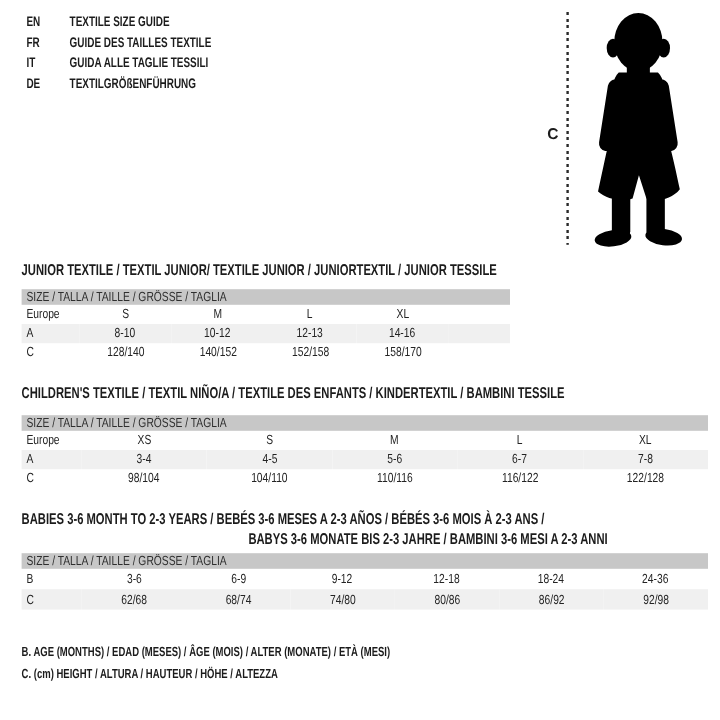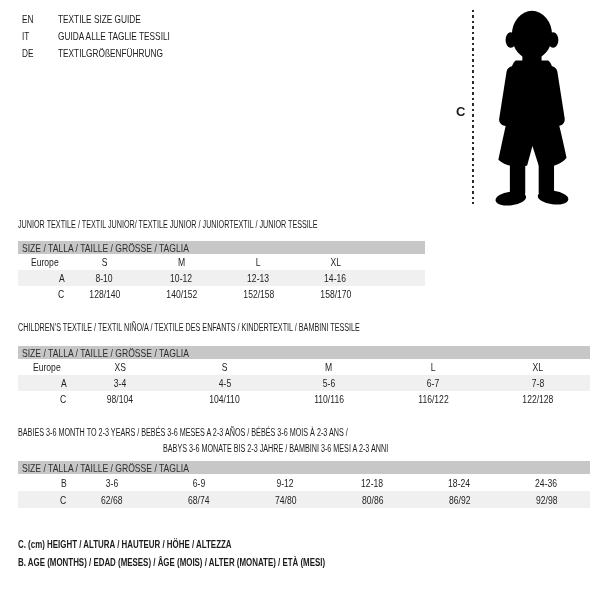--- a/index.html
+++ b/index.html
@@ -9,42 +9,42 @@
     font-family:"Liberation Sans", sans-serif;
   }
   .abs { position:absolute; }
 
   
   .condl { display:inline-block; transform:scaleX(0.72); transform-origin:0 50%; white-space:nowrap; }
   .condm { display:inline-block; transform:scaleX(0.78); transform-origin:0 50%; white-space:nowrap; }
   .condc { display:inline-block; transform:scaleX(0.78); transform-origin:50% 50%; white-space:nowrap; }
 
   
-  #langs { left:22px; top:11px; font-weight:normal; font-size:11.5px; line-height:17px; }
+  #langs { left:22px; top:11px; font-weight:bold; font-size:11.5px; line-height:17px; }
   .lang-row { display:flex; }
   .lang-code { width:36px; flex:0 0 36px; }
 
   
   #dotline {
     left:472px; top:10px; width:2px; height:194px;
     background:repeating-linear-gradient(to bottom, #2a2a2a 0 2.5px, transparent 2.5px 5.5px);
   }
   #clabel { left:456px; top:104px; font-weight:bold; font-size:13px; }
   #baby { left:483px; top:6px; }
 
   
-  .sec-title { position:absolute; left:18px; font-weight:normal; font-size:10px; line-height:16px; }
+  .sec-title { position:absolute; left:18px; font-weight:bold; font-size:13px; line-height:16px; }
   #title1 { top:217px; }
   #title2 { top:320px; }
   #title3 { top:425px;text-align:right; }
 
   
   table.size { position:absolute; border-collapse:collapse; table-layout:fixed; font-size:11px; color:#232323; }
   table.size td { padding:0; height:16px; vertical-align:middle; }
-  table.size td.lbl { text-align:right; padding-left:4px; }
+  table.size td.lbl { text-align:left; padding-left:4px; }
   table.size td.val { text-align:center; }
   table.size td.bar {
     background:#c7c7c7; height:13px; padding-left:4px;
     font-size:11px; color:#2e2e2e; text-align:left;margin-top:36px;
   }
   tr.shade td { background:#f0f0f0; }
   #t1 { left:18px; top:241px; width:407px; }
   #t2 { left:18px; top:346px; width:572px; }
   #t3 { left:18px; top:461px; width:572px; }
   #t3 td { height:17px; }
@@ -53,20 +53,24 @@
   
   #legend { left:18px; top:536px; font-weight:bold; font-size:11px; line-height:17.5px; }
 </style>
 </head>
 <body>
 
 <div id="langs" class="abs">
   <div class="lang-row">
     <span class="lang-code"><span class="condl">EN</span></span>
     <span class="condl">TEXTILE SIZE GUIDE</span>
+  </div>
+  <div class="lang-row">
+    <span class="lang-code"><span class="condl">FR</span></span>
+    <span class="condl">GUIDE DES TAILLES TEXTILE</span>
   </div>
   <div class="lang-row">
     <span class="lang-code"><span class="condl">IT</span></span>
     <span class="condl">GUIDA ALLE TAGLIE TESSILI</span>
   </div>
   <div class="lang-row">
     <span class="lang-code"><span class="condl">DE</span></span>
     <span class="condl">TEXTILGRÖßENFÜHRUNG</span>
   </div>
 </div>
@@ -209,15 +213,15 @@
     <td class="val"><span class="condc">68/74</span></td>
     <td class="val"><span class="condc">74/80</span></td>
     <td class="val"><span class="condc">80/86</span></td>
     <td class="val"><span class="condc">86/92</span></td>
     <td class="val"><span class="condc">92/98</span></td>
   </tr>
 </tbody>
   </table>
 
 <div id="legend" class="abs">
+  <div><span class="condl">B. AGE (MONTHS) / EDAD (MESES) / ÂGE (MOIS) / ALTER (MONATE) / ETÀ (MESI)</span></div>
   <div><span class="condl">C. (cm) HEIGHT / ALTURA / HAUTEUR / HÖHE / ALTEZZA</span></div>
-  <div><span class="condl">B. AGE (MONTHS) / EDAD (MESES) / ÂGE (MOIS) / ALTER (MONATE) / ETÀ (MESI)</span></div>
 </div>
 
 </body></html>

